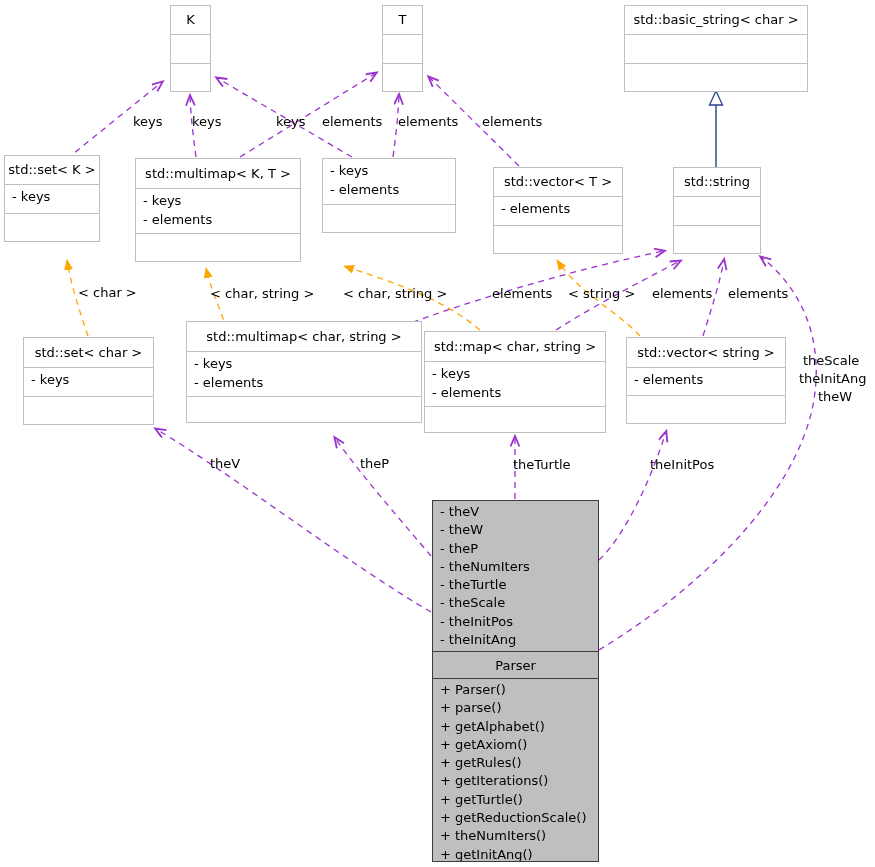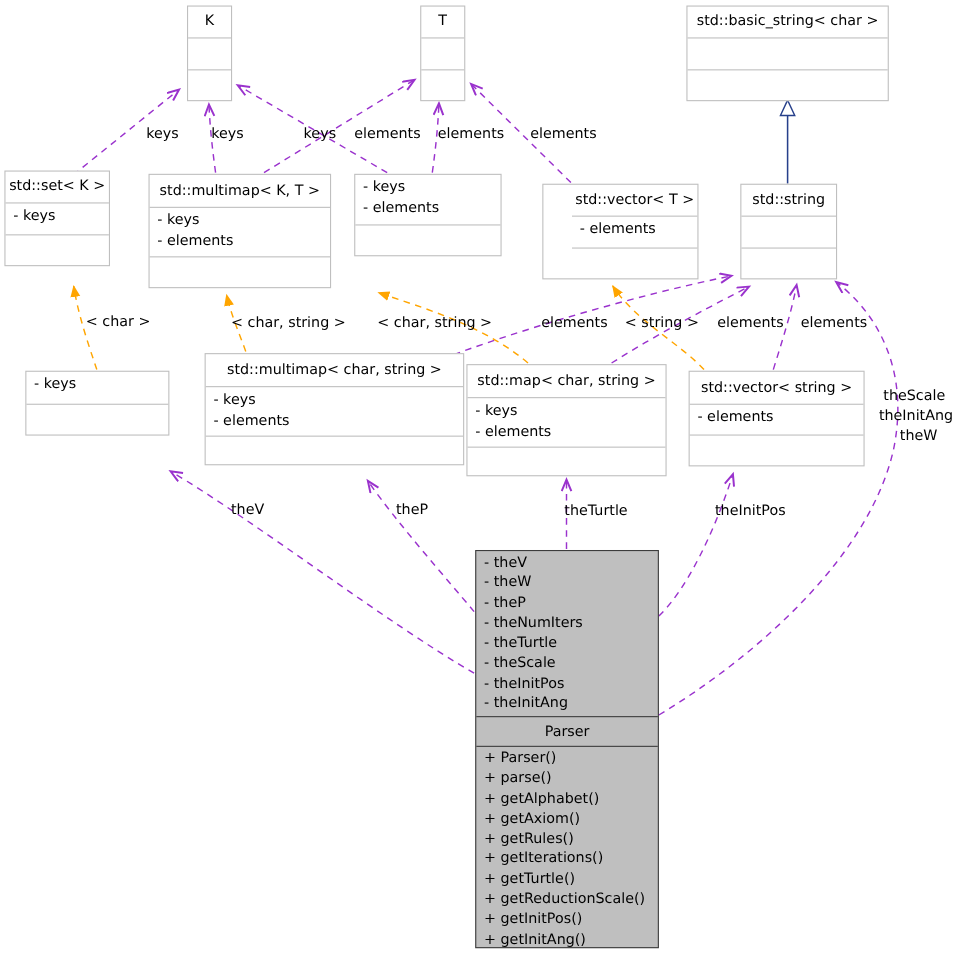--- a/index.html
+++ b/index.html
@@ -102,33 +102,34 @@
         </div>
         <div class="sect body" style="height: 28px;"></div>
       </div>
       <div class="node" style="left: 322px; top: 158px; width: 134px;">
         <div class="sect body" style="height: 45px;">
           <div class="line">- keys</div>
           <div class="line">- elements</div>
         </div>
         <div class="sect body" style="height: 28px;"></div>
       </div>
-      <div class="node" style="left: 493px; top: 167px; width: 142px; padding-left: 26px;">
+      <div class="node" style="left: 493px; top: 167px; width: 130px;">
         <div class="sect title" style="height: 28px; line-height: 28px;"><span>std::vector&lt; T &gt;</span></div>
         <div class="sect body" style="height: 29px;">
           <div class="line">- elements</div>
         </div>
         <div class="sect body" style="height: 28px;"></div>
       </div>
       <div class="node" style="left: 673px; top: 167px; width: 88px;">
         <div class="sect title" style="height: 28px; line-height: 28px;"><span>std::string</span></div>
         <div class="sect body" style="height: 29px;"></div>
         <div class="sect body" style="height: 28px;"></div>
       </div>
       <div class="node" style="left: 23px; top: 337px; width: 131px;">
+        <div class="sect title" style="height: 29px; line-height: 29px;"><span>std::set&lt; char &gt;</span></div>
         <div class="sect body" style="height: 29px;">
           <div class="line">- keys</div>
         </div>
         <div class="sect body" style="height: 28px;"></div>
       </div>
       <div class="node" style="left: 186px; top: 321px; width: 236px;">
         <div class="sect title" style="height: 29px; line-height: 29px;"><span>std::multimap&lt; char, string &gt;</span></div>
         <div class="sect body" style="height: 45px;">
           <div class="line">- keys</div>
           <div class="line">- elements</div>
@@ -164,21 +165,21 @@
         <div class="sect title" style="height: 27px; line-height: 27px;"><span>Parser</span></div>
         <div class="sect body" style="height: 183px;">
           <div class="line">+ Parser()</div>
           <div class="line">+ parse()</div>
           <div class="line">+ getAlphabet()</div>
           <div class="line">+ getAxiom()</div>
           <div class="line">+ getRules()</div>
           <div class="line">+ getIterations()</div>
           <div class="line">+ getTurtle()</div>
           <div class="line">+ getReductionScale()</div>
-          <div class="line">+ getInitPos()</div>
+          <div class="line">+ theNumIters()</div>
           <div class="line">+ getInitAng()</div>
         </div>
       </div>
     </div>
   <div id="labels">
       <div class="edge-label" style="left: 133px; top: 114px;">keys</div>
       <div class="edge-label" style="left: 192px; top: 114px;">keys</div>
       <div class="edge-label" style="left: 276px; top: 114px;">keys</div>
       <div class="edge-label" style="left: 322px; top: 114px;">elements</div>
       <div class="edge-label" style="left: 398px; top: 114px;">elements</div>

